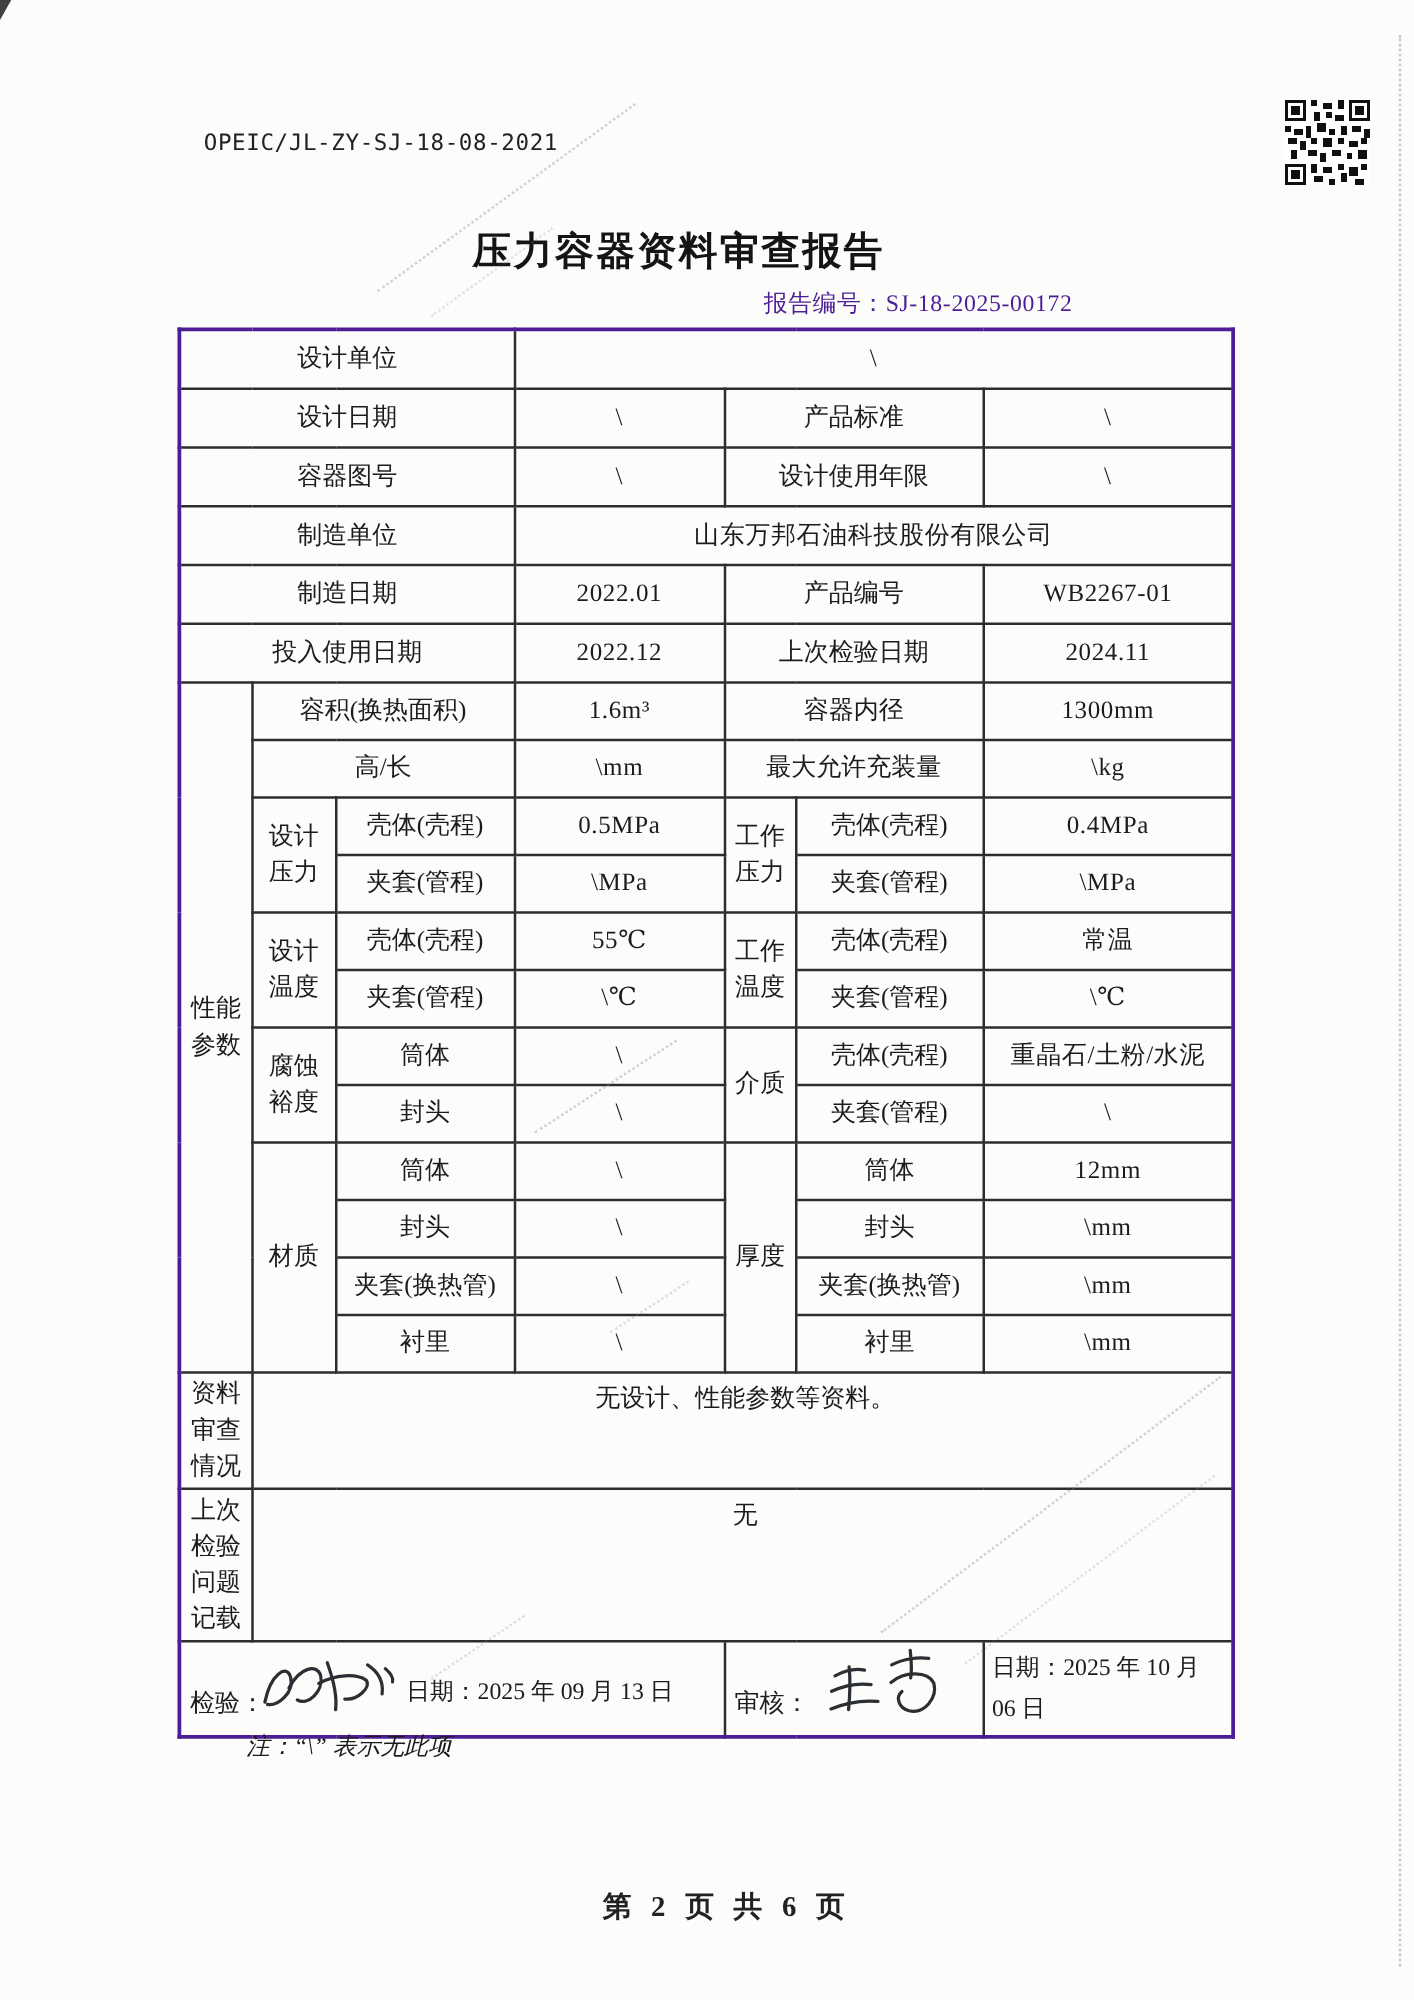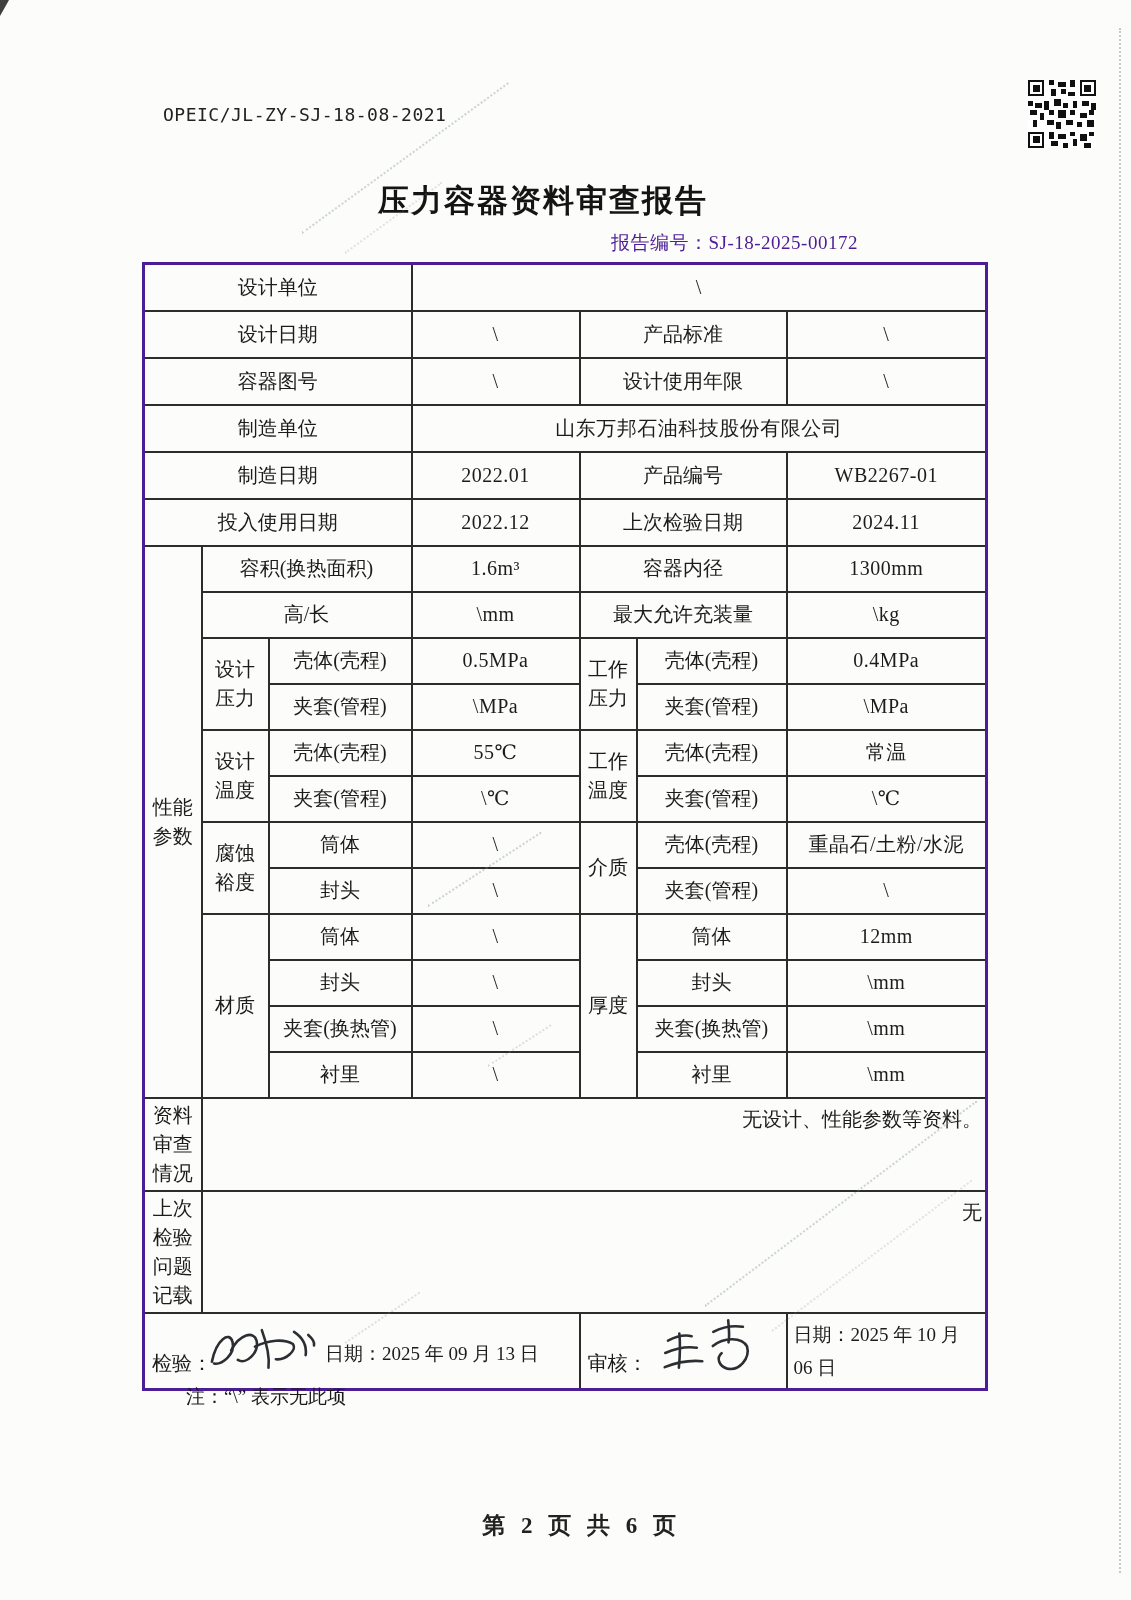--- a/index.html
+++ b/index.html
@@ -37,32 +37,32 @@
     font-size: 20px; color: #1c1c1c;
     padding: 2px 3px;
     line-height: 1.45;
     overflow: hidden;
   }
   tr.r-std  { height: 47px; }
   tr.r-perf { height: 46px; }
   tr.r-review { height: 90px; }
   tr.r-prev { height: 115px; }
   tr.r-sign { height: 77px; }
-  td.left { text-align: right; padding-left: 8px; }
+  td.left { text-align: center; padding-left: 8px; }
   td.top  { vertical-align: top; padding-top: 6px; }
   td.val  { letter-spacing: 0.5px; }
   .sign-cell { padding: 0; }
   .sign-inner { position: relative; width: 100%; height: 73px; }
   .sign-label { position: absolute; left: 7px; bottom: 9px; font-size: 20px; }
   .sign-date  { position: absolute; left: 180px; top: 26px; font-size: 19px; white-space: nowrap; }
   .sig-svg { position: absolute; }
   .date2-cell { text-align: left; vertical-align: middle; padding-left: 6px; font-size: 19px; line-height: 1.75; }
   .note {
-    position: absolute; left: 186px; top: 1384px;
-    font-size: 19px; color: #1b1b1b;
+    position: absolute; left: 197px; top: 1384px;
+    font-size: 19px; color: #1b1b1b; font-style: italic;
   }
   .page-footer {
     position: absolute; left: 16px; top: 1510px; width: 1131px;
     text-align: center; font-size: 23px; font-weight: 600;
     letter-spacing: 5px; color: #222;
   }
   .qr { position: absolute; left: 1028px; top: 80px; width: 68px; height: 68px; }
   
   .artifact {
     position: absolute;

